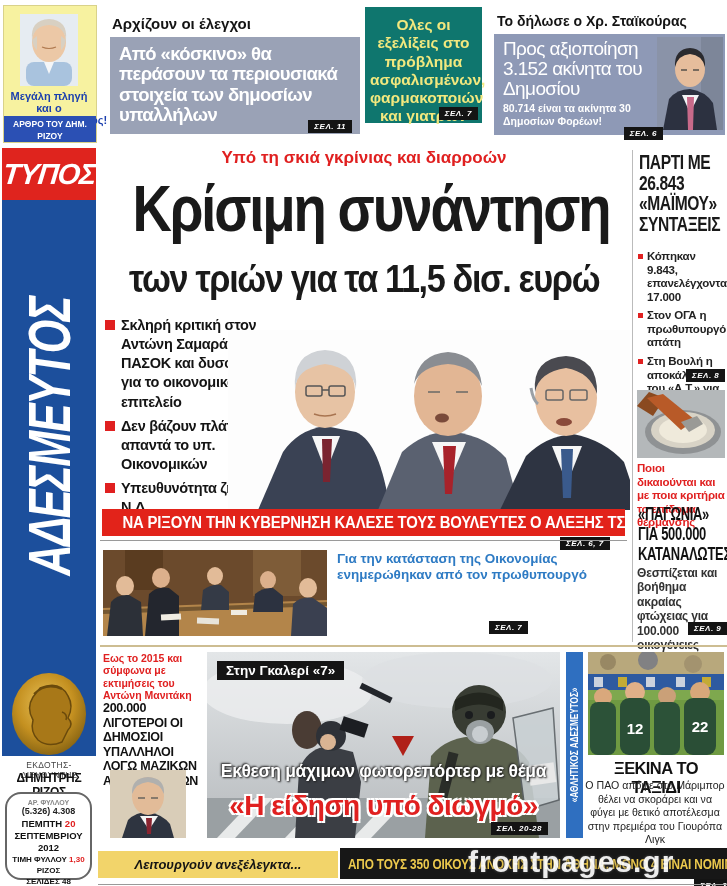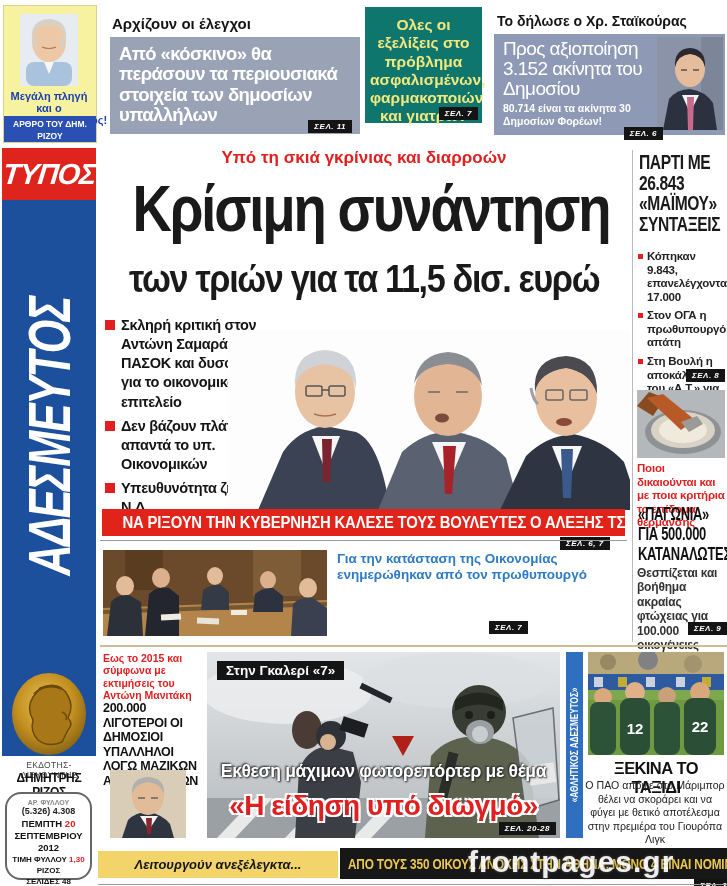--- a/index.html
+++ b/index.html
@@ -367,21 +367,21 @@
         <circle cx="284" cy="63" r="4" fill="#1a1c1e"></circle>
       <ellipse cx="273" cy="80" rx="14" ry="12" fill="#9aa0a2"></ellipse>
       <circle cx="273" cy="82" r="8" fill="#c8cdd0"></circle>
       <path d="M306,66 L346,56 L352,148 L318,158 Z" fill="#c9d0d3" opacity=".88" stroke="#5a6064" stroke-width="1.5"></path>
       <rect x="322" y="112" width="26" height="20" fill="#e8e8e8" transform="rotate(-8 335 122)"></rect>
       <rect x="236" y="100" width="10" height="46" fill="#2a2d28" transform="rotate(14 241 123)"></rect>
     </svg>
     <div class="riot-label">Στην Γκαλερί «7»</div>
     <div class="riot-line1">Εκθεση μάχιμων φωτορεπόρτερ με θέμα</div>
     <div class="riot-line2">«Η είδηση υπό διωγμό»</div>
-    <div class="tag" style="right:4px;bottom:3px;">ΣΕΛ. 20-28</div>
+    <div class="tag" style="right:12px;bottom:3px;">ΣΕΛ. 20-28</div>
   </div>
 
   <div class="abs athletic-strip">
     <span>«ΑΘΛΗΤΙΚΟΣ ΑΔΕΣΜΕΥΤΟΣ»</span>
   </div>
 
   <svg class="abs football-photo" viewBox="0 0 136 103">
     <rect width="136" height="26" fill="#b8a87c"></rect>
     <circle cx="20" cy="10" r="8" fill="#8a7a5a" opacity=".7"></circle>
     <circle cx="60" cy="8" r="10" fill="#4a5a8a" opacity=".5"></circle>

